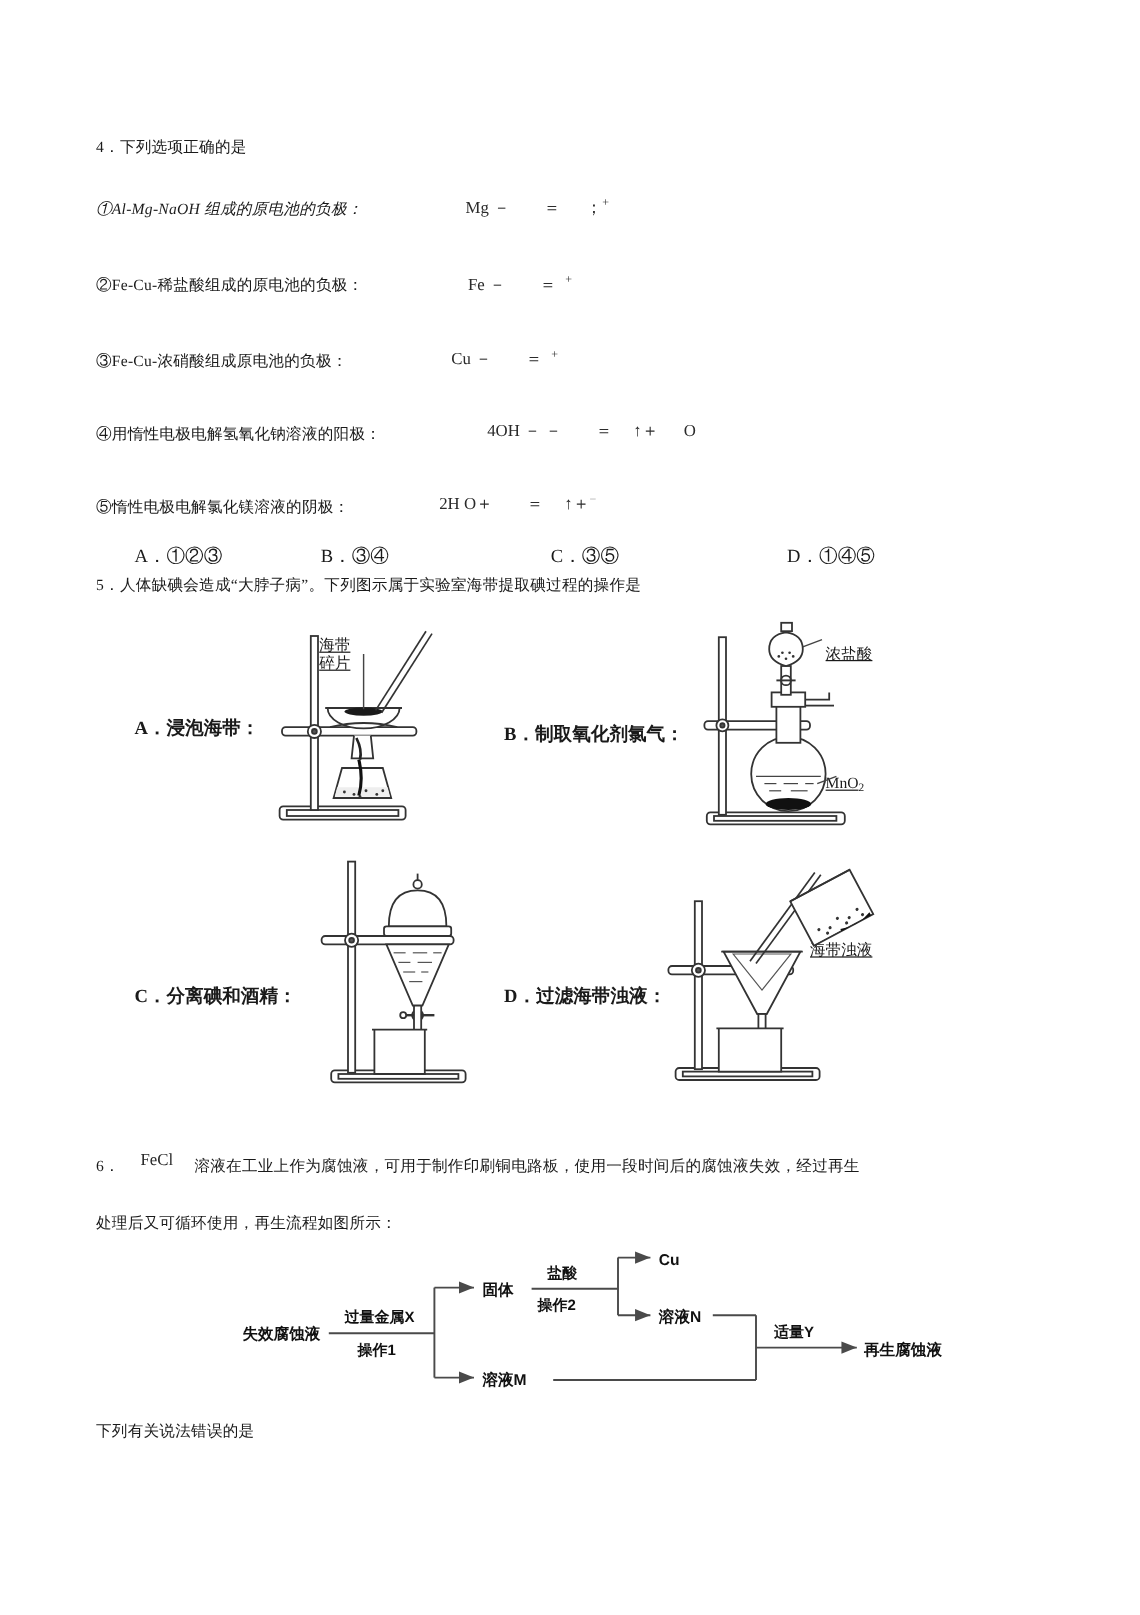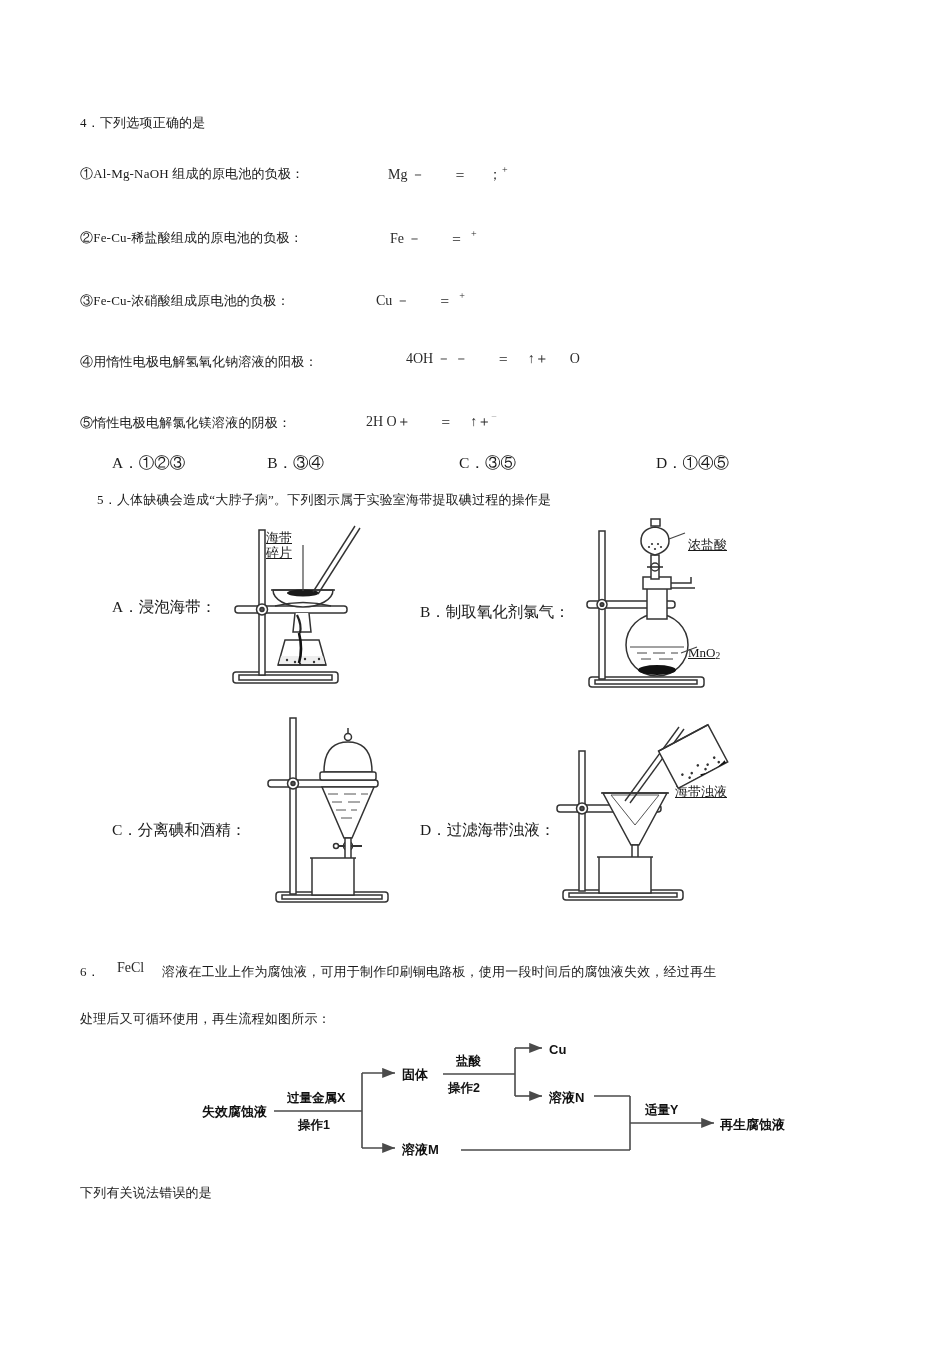--- a/index.html
+++ b/index.html
@@ -42,20 +42,21 @@
     position: absolute;
     font-size: 15.5px;
     white-space: nowrap;
   }
   .opts span.opt { display: inline-block; }
 
   .choice-label {
     position: absolute;
     font-size: 15.5px;
     white-space: nowrap;
+    font-weight: bold;
   }
   .fig-label {
     position: absolute;
     font-size: 13px;
     white-space: nowrap;
     font-family: "Liberation Serif", "DejaVu Serif", serif;
     text-decoration: underline;
   }
   .fig-label.vert {
     white-space: normal;
@@ -88,21 +89,21 @@
 </style>
 </head>
 <body>
 
 <div id="page">
 
   <div class="q-line" style="left:80px; top:113px;">
     <span>4．</span><span>下列选项正确的是</span>
   </div>
 
-  <div class="q-line" style="left:80px; top:164px;">
+  <div class="q-line" style="left:80px; top:164px;font-style:italic;">
     <span>①</span><span>Al-Mg-NaOH 组成的原电池的负极：</span>
   </div>
   <div class="eq" style="left:374px; top:148px;">
     <span>Mg －        ＝      ；</span><span class="sup">+</span>
   </div>
 
   <div class="q-line" style="left:80px; top:228px;">
     <span>②</span><span>Fe-Cu-稀盐酸组成的原电池的负极：</span>
   </div>
   <div class="eq" style="left:376px; top:212px;">
@@ -127,21 +128,21 @@
     <span>⑤</span><span>惰性电极电解氯化镁溶液的阴极：</span>
   </div>
   <div class="eq" style="left:352px; top:395px;">
     <span>2H O＋        ＝     ↑＋</span><span class="sup faint">−</span>
   </div>
 
   <div class="opts" style="left:112px; top:453px;">
     <span class="opt"><span>A．</span><span>①②③</span></span><span style="display:inline-block;width:82px;"></span><span class="opt"><span>B．</span><span>③④</span></span><span style="display:inline-block;width:135px;"></span><span class="opt"><span>C．</span><span>③⑤</span></span><span style="display:inline-block;width:140px;"></span><span class="opt"><span>D．</span><span>①④⑤</span></span>
   </div>
 
-  <div class="q-line" style="left:80px; top:490px;margin-left:17px;">
+  <div class="q-line" style="left:80px; top:478px;">
     <span>5．</span><span>人体缺碘会造成“大脖子病”。下列图示属于实验室海带提取碘过程的操作是</span>
   </div>
 
   <div class="choice-label" style="left:112px; top:597px;">
     <span>A．</span><span>浸泡海带：</span>
   </div>
   <div class="fig-label vert" style="left:262px; top:531px;">
     <div>海带</div>
     <div>碎片</div>
   </div>

